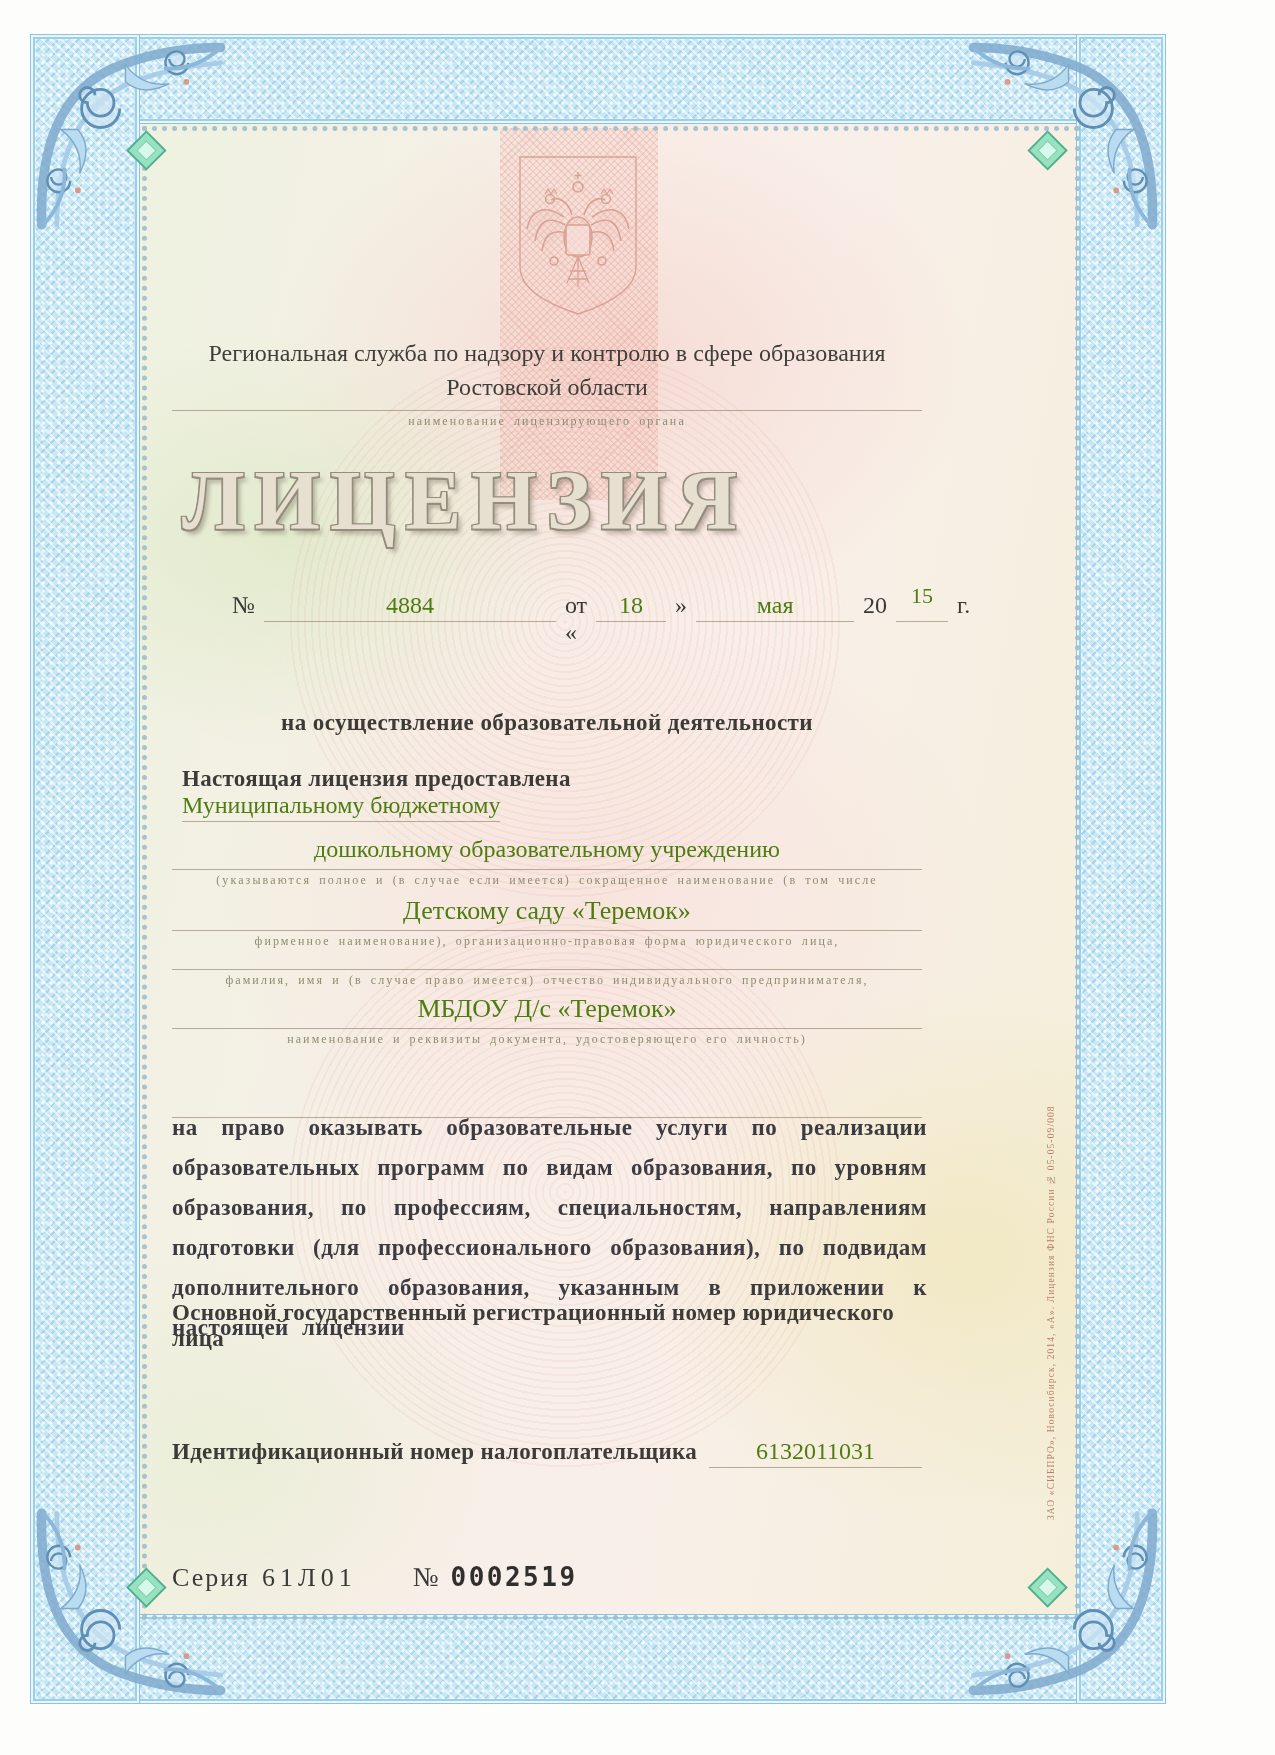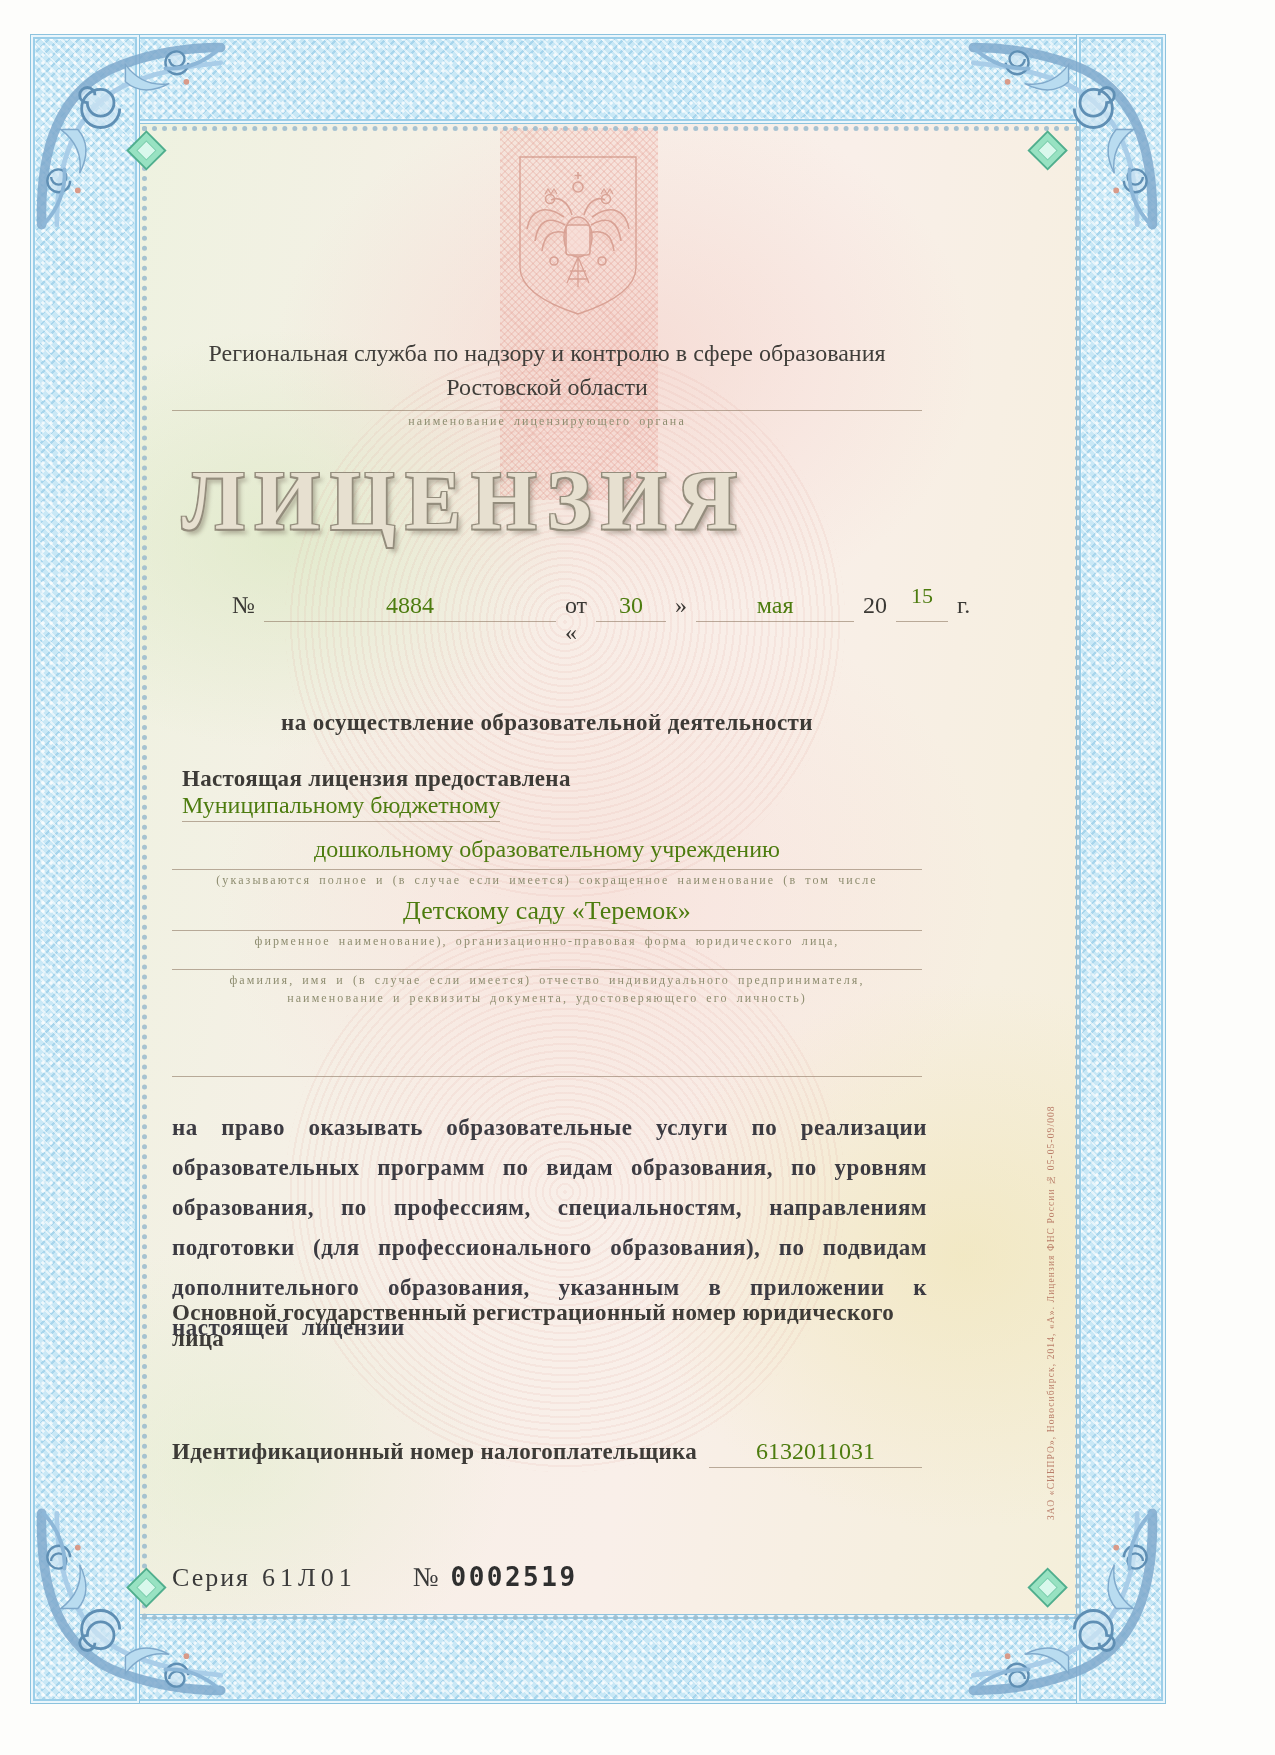--- a/index.html
+++ b/index.html
@@ -198,41 +198,42 @@
     </div>
     <div class="caption">наименование лицензирующего органа</div>
   </div>
 
   <div class="blk title" style="top:452px">ЛИЦЕНЗИЯ</div>
 
   <div class="blk numrow" style="top:592px;left:232px;width:726px">
     <span>№</span>
     <span class="uline u1 val">4884</span>
     <span>от «</span>
-    <span class="uline u2 val">30</span>
+    <span class="uline u2 val">18</span>
     <span>»</span>
     <span class="uline u3 val">мая</span>
     <span>20</span>
     <span class="uline u4"><span class="raised val">15</span></span>
     <span>г.</span>
   </div>
 
   <div class="blk subtitle" style="top:710px">на осуществление образовательной деятельности</div>
 
   <div class="blk" style="top:766px">
     <div class="g-row1">
       <span class="g-label">Настоящая лицензия предоставлена</span>
       <span class="uline val">Муниципальному бюджетному</span>
     </div>
     <div class="g-line2 rule-b val">дошкольному образовательному учреждению</div>
     <div class="caption">(указываются полное и (в случае если имеется) сокращенное наименование (в том числе</div>
     <div class="g-line3 rule-b val">Детскому саду «Теремок»</div>
     <div class="caption">фирменное наименование), организационно-правовая форма юридического лица,</div>
     <div class="blank1 rule-b"></div>
-    <div class="caption">фамилия, имя и (в случае если имеется) отчество индивидуального предпринимателя,</div>
+    <div class="caption">фамилия, имя и (в случае право имеется) отчество индивидуального предпринимателя,</div>
+    <div class="g-line4 rule-b val">МБДОУ Д/с «Теремок»</div>
     <div class="caption">наименование и реквизиты документа, удостоверяющего его личность)</div>
     <div class="blank2 rule-b"></div>
   </div>
 
   <div class="blk rights" style="top:1108px">на право оказывать образовательные услуги по реализации образовательных программ по видам образования, по уровням образования, по профессиям, специальностям, направлениям подготовки (для профессионального образования), по подвидам дополнительного образования, указанным в приложении к настоящей лицензии</div>
 
   <div class="blk" style="top:1300px">
     <div class="ogrn-l1">Основной государственный регистрационный номер юридического лица</div>
   </div>
 

